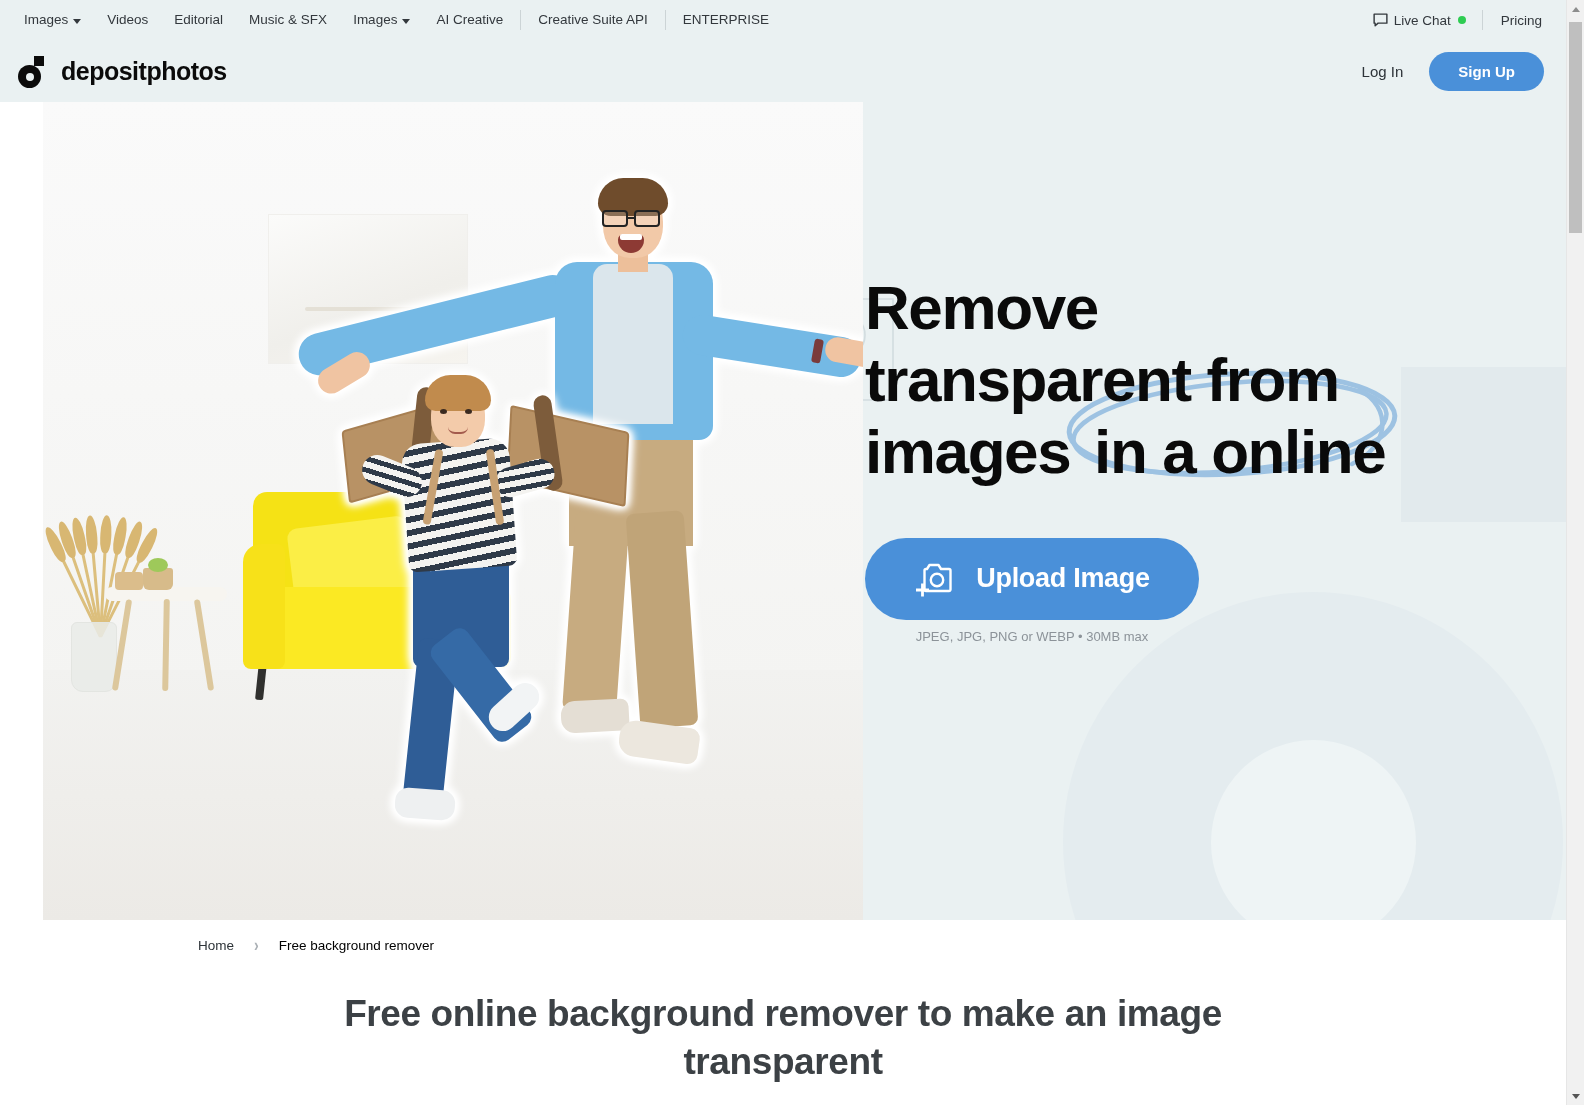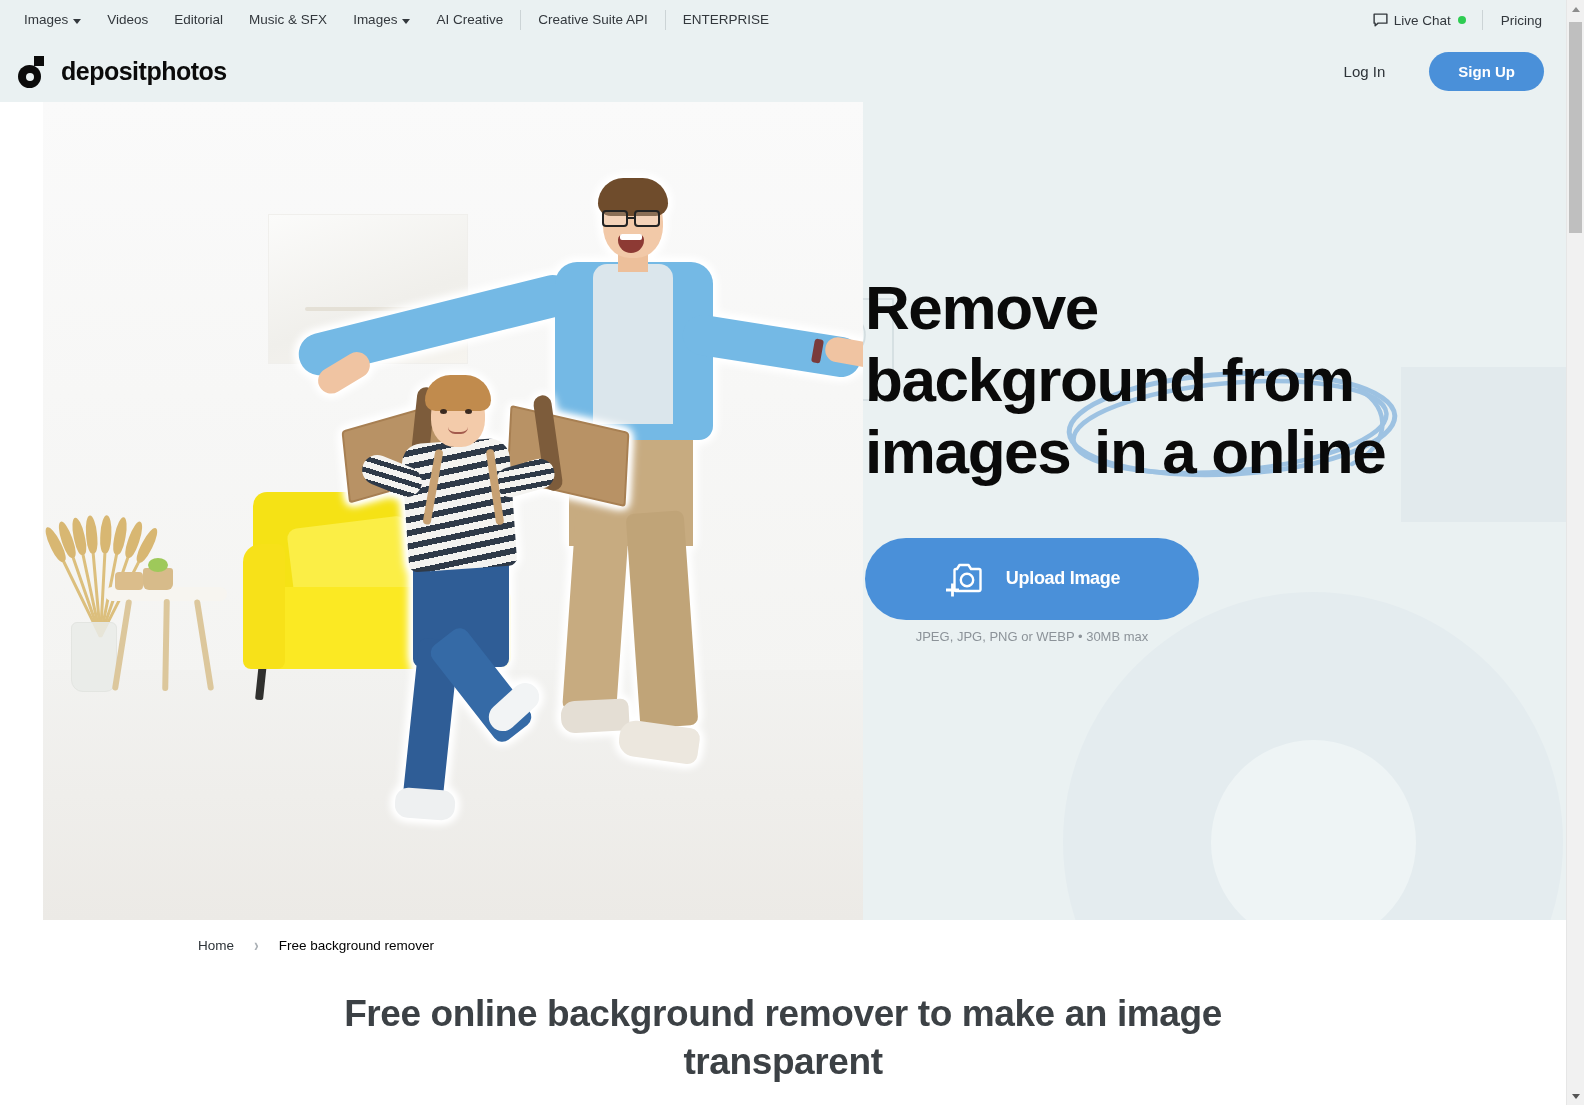--- a/index.html
+++ b/index.html
@@ -141,21 +141,21 @@
     font-size: 25px;
     font-weight: 700;
     letter-spacing: -0.5px;
     color: #0b0b0b;
   }
   .header-right {
     position: absolute;
     right: 22px;
     display: flex;
     align-items: center;
-    gap: 44px;
+    gap: 26px;
   }
   .login-link {
     font-size: 15px;
     color: #2d3338;
     font-weight: 400;
     cursor: pointer;
   }
   .signup-btn {
     background: #4a90d9;
     color: #fff;
@@ -631,21 +631,21 @@
     border-radius: 41px;
     color: #fff;
     display: flex;
     align-items: center;
     justify-content: center;
     gap: 22px;
     cursor: pointer;
     font-family: "Liberation Sans", sans-serif;
   }
   .upload-btn span.lbl {
-    font-size: 18px;
+    font-size: 27px;
     font-weight: 700;
     letter-spacing: -0.3px;
   }
   .drag-text {
     margin-top: 28px;
     width: 334px;
     text-align: center;
     font-size: 17.5px;
     font-weight: 700;
     color: #2f353b;
@@ -893,21 +893,21 @@
         <div class="boy-hair"></div>
         <div class="boy-eye l"></div>
           <div class="boy-eye r"></div>
         <div class="boy-smile"></div>
       </div>
     </div>
 
     <div class="hero-text">
       <h1 class="hero-title">
         <span>Remove</span><br>
-        <span>background from</span><br>
+        <span>transparent from</span><br>
         <span>images</span>
         <span class="circled">
           <svg class="ellipse-svg" viewBox="0 0 345 120">
             <ellipse cx="172" cy="60" rx="163" ry="50" fill="none" stroke="#9dc2e2" stroke-width="5" transform="rotate(-3 172 60)"></ellipse>
             <ellipse cx="170" cy="63" rx="157" ry="44" fill="none" stroke="#9dc2e2" stroke-width="4.5" transform="rotate(-5 170 63)"></ellipse>
             <path d="M300 26 C 332 44, 330 82, 292 100" fill="none" stroke="#9dc2e2" stroke-width="4.5" stroke-linecap="round"></path>
           </svg>
           <span>in a online</span>
         </span>
       </h1>

